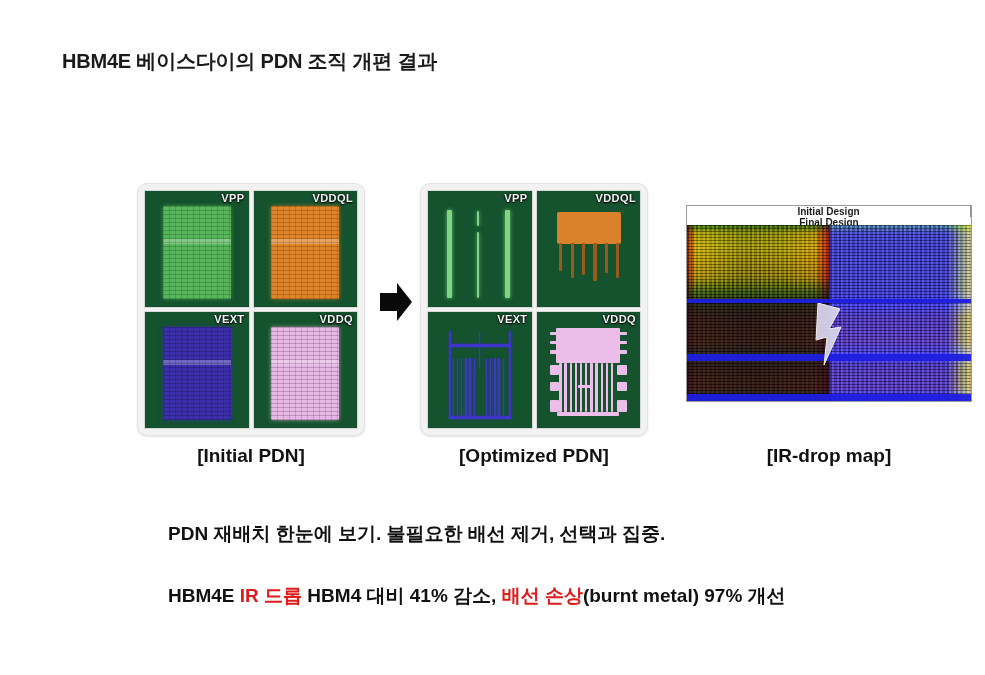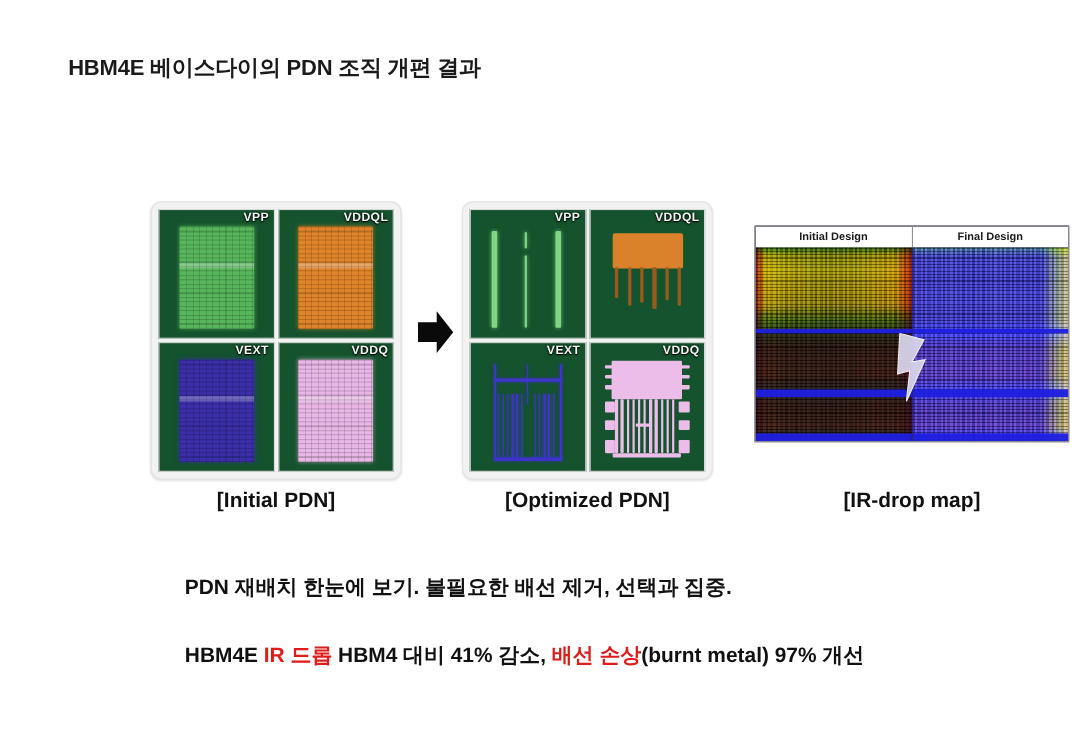--- a/index.html
+++ b/index.html
@@ -86,21 +86,21 @@
     position:absolute;left:379px;top:98px;width:34px;height:42px;
     display:block;
   }
 
   
   #card-ir{
     position:absolute;left:686px;top:22px;width:286px;height:197px;
     border:1px solid #9a9a9a;background:#120b3a;box-sizing:border-box;
     overflow:hidden;
   }
-  .ir-head{display:flex;height:19px;background:#fff;}
+  .ir-head{display:flex;height:19px;background:#fff;flex-direction:column;}
   .ir-head-cell{
     flex:1;display:flex;align-items:center;justify-content:center;
     font-size:10px;font-weight:700;color:#1a1a1a;
     border-right:1px solid #8e8e8e;box-sizing:border-box;
   }
   .ir-head-cell:last-child{border-right:none;}
   .ir-body{position:relative;height:177px;width:100%;}
   .ir-half{position:absolute;top:0;height:100%;width:50%;overflow:hidden;}
   .ir-half.left{left:0;}
   .ir-half.right{left:50%;border-left:1px solid #2c2470;}

